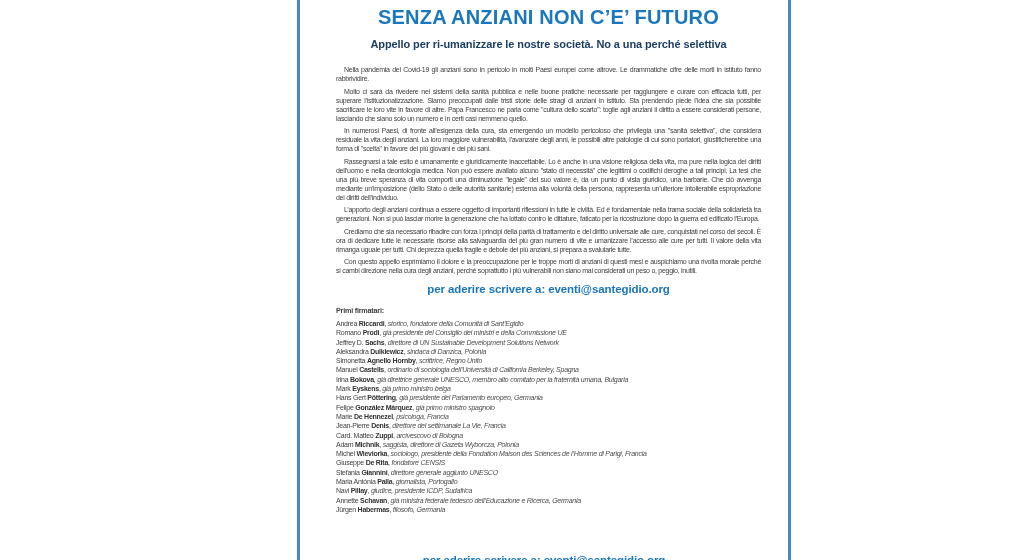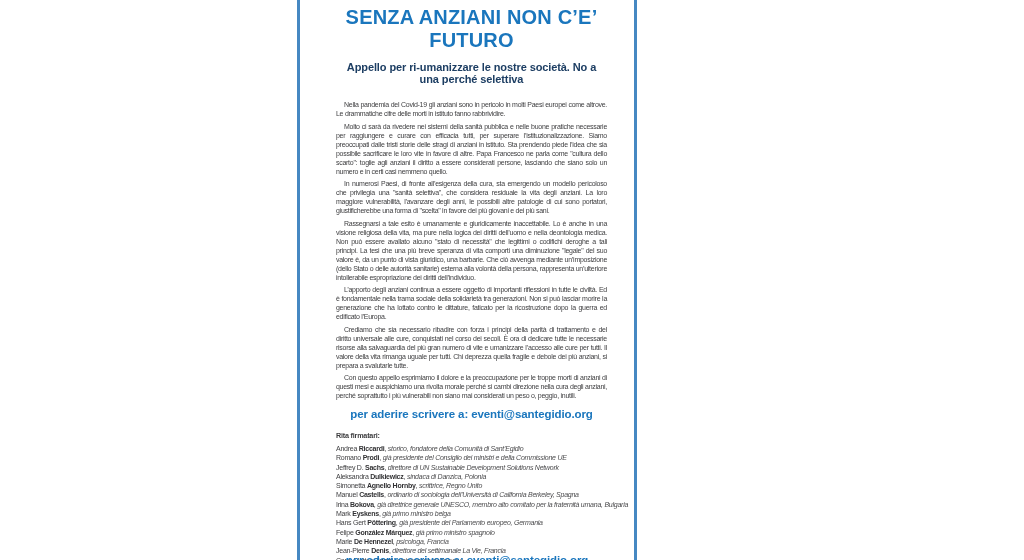--- a/index.html
+++ b/index.html
@@ -5,21 +5,21 @@
   html, body { margin:0; padding:0; }
   body {
     width:1024px; height:560px;
     background:#ffffff;
     font-family:"Liberation Sans", sans-serif;
     overflow:hidden;
     position:relative;
   }
   .flyer {
     position:absolute; left:297px; top:0;
-    width:340px; height:560px;
+    width:494px; height:560px;
     box-sizing:border-box;
     border-left:3px solid #4688c2;
     border-right:3px solid #4688c2;
     padding:4px 27px 0 36px;
     background:#ffffff;
     overflow:hidden;
   }
   .title {
     color:#1a76bd;
     font-size:20px; font-weight:bold;
@@ -80,21 +80,21 @@
       <p>Molto ci sarà da rivedere nei sistemi della sanità pubblica e nelle buone pratiche necessarie per raggiungere e curare con efficacia tutti, per superare l’istituzionalizzazione. Siamo preoccupati dalle tristi storie delle stragi di anziani in istituto. Sta prendendo piede l’idea che sia possibile sacrificare le loro vite in favore di altre. Papa Francesco ne parla come "cultura dello scarto": toglie agli anziani il diritto a essere considerati persone, lasciando che siano solo un numero e in certi casi nemmeno quello.</p>
       <p>In numerosi Paesi, di fronte all’esigenza della cura, sta emergendo un modello pericoloso che privilegia una "sanità selettiva", che considera residuale la vita degli anziani. La loro maggiore vulnerabilità, l’avanzare degli anni, le possibili altre patologie di cui sono portatori, giustificherebbe una forma di "scelta" in favore dei più giovani e dei più sani.</p>
       <p>Rassegnarsi a tale esito è umanamente e giuridicamente inaccettabile. Lo è anche in una visione religiosa della vita, ma pure nella logica dei diritti dell’uomo e nella deontologia medica. Non può essere avallato alcuno "stato di necessità" che legittimi o codifichi deroghe a tali principi. La tesi che una più breve speranza di vita comporti una diminuzione "legale" del suo valore è, da un punto di vista giuridico, una barbarie. Che ciò avvenga mediante un’imposizione (dello Stato o delle autorità sanitarie) esterna alla volontà della persona, rappresenta un’ulteriore intollerabile espropriazione dei diritti dell’individuo.</p>
       <p>L’apporto degli anziani continua a essere oggetto di importanti riflessioni in tutte le civiltà. Ed è fondamentale nella trama sociale della solidarietà tra generazioni. Non si può lasciar morire la generazione che ha lottato contro le dittature, faticato per la ricostruzione dopo la guerra ed edificato l’Europa.</p>
       <p>Crediamo che sia necessario ribadire con forza i principi della parità di trattamento e del diritto universale alle cure, conquistati nel corso dei secoli. È ora di dedicare tutte le necessarie risorse alla salvaguardia del più gran numero di vite e umanizzare l’accesso alle cure per tutti. Il valore della vita rimanga uguale per tutti. Chi deprezza quella fragile e debole dei più anziani, si prepara a svalutarle tutte.</p>
       <p>Con questo appello esprimiamo il dolore e la preoccupazione per le troppe morti di anziani di questi mesi e auspichiamo una rivolta morale perché si cambi direzione nella cura degli anziani, perché soprattutto i più vulnerabili non siano mai considerati un peso o, peggio, inutili.</p>
     </div>
 
   <div class="cta">per aderire scrivere a: eventi@santegidio.org</div>
 
-  <div class="firmatari-heading">Rita firmatari:</div>
+  <div class="firmatari-heading">Primi firmatari:</div>
 
   <div class="signatories">
       <div class="signatory"><span>Andrea </span><b>Riccardi</b><span>, </span><span class="role">storico, fondatore della Comunità di Sant’Egidio</span></div>
       <div class="signatory"><span>Romano </span><b>Prodi</b><span>, </span><span class="role">già presidente del Consiglio dei ministri e della Commissione UE</span></div>
       <div class="signatory"><span>Jeffrey D. </span><b>Sachs</b><span>, </span><span class="role">direttore di UN Sustainable Development Solutions Network</span></div>
       <div class="signatory"><span>Aleksandra </span><b>Dulkiewicz</b><span>, </span><span class="role">sindaca di Danzica, Polonia</span></div>
       <div class="signatory"><span>Simonetta </span><b>Agnello Hornby</b><span>, </span><span class="role">scrittrice, Regno Unito</span></div>
       <div class="signatory"><span>Manuel </span><b>Castells</b><span>, </span><span class="role">ordinario di sociologia dell’Università di California Berkeley, Spagna</span></div>
       <div class="signatory"><span>Irina </span><b>Bokova</b><span>, </span><span class="role">già direttrice generale UNESCO, membro alto comitato per la fraternità umana, Bulgaria</span></div>
       <div class="signatory"><span>Mark </span><b>Eyskens</b><span>, </span><span class="role">già primo ministro belga</span></div>

